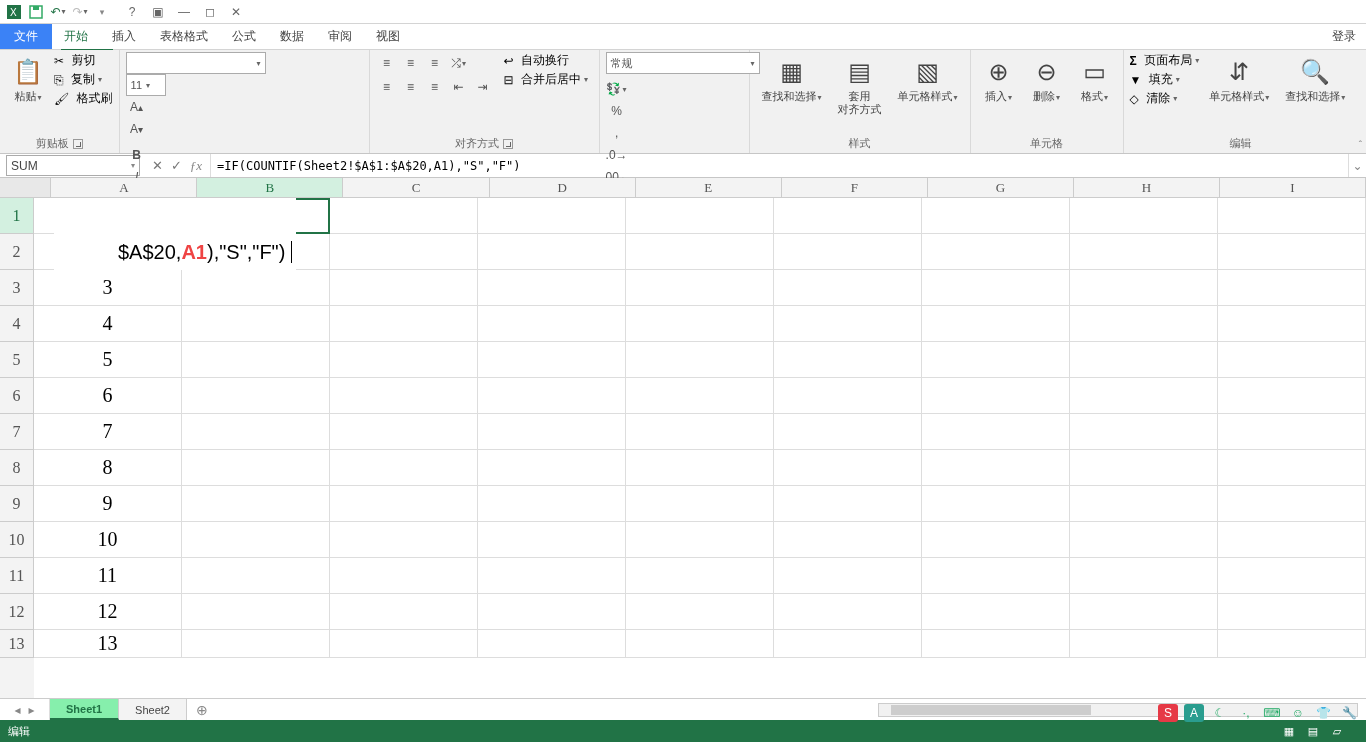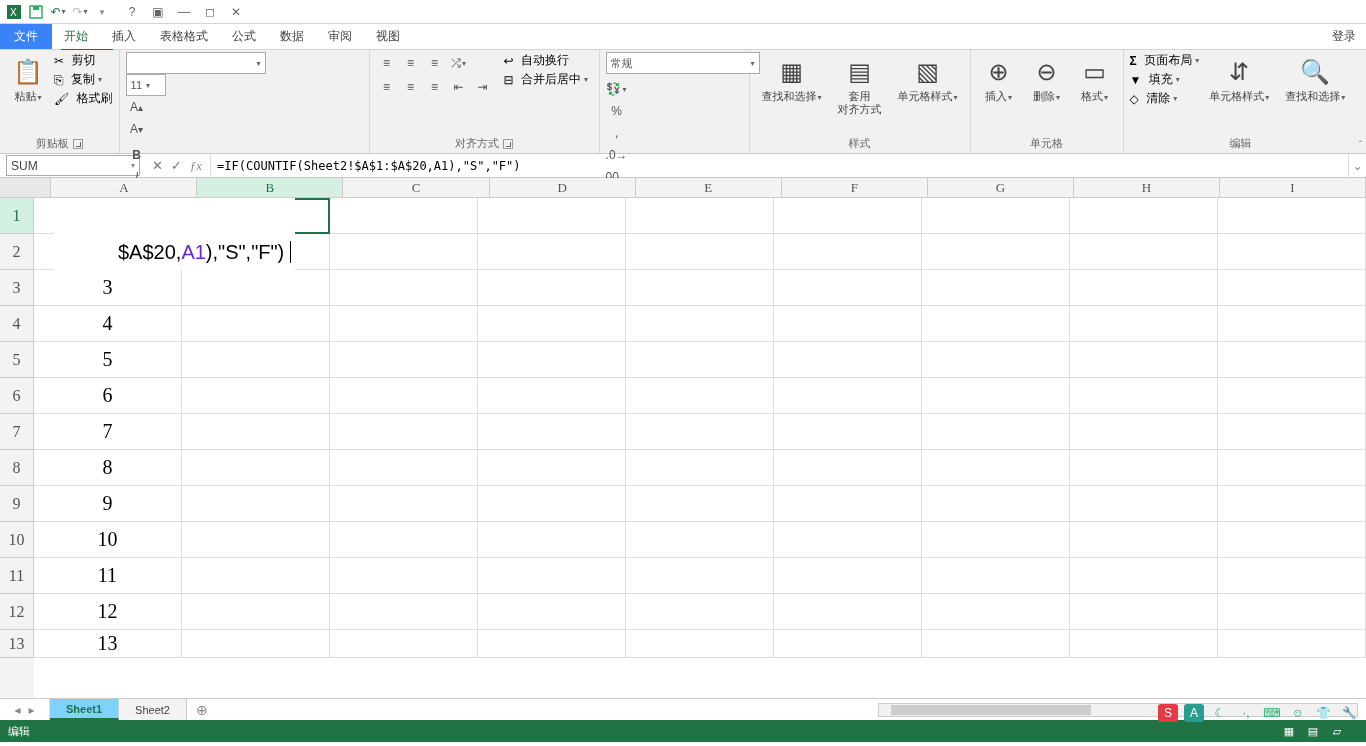--- a/index.html
+++ b/index.html
@@ -63,29 +63,29 @@
 .row-h.sel { background: #d3f0e0; color: #217346; }
 
 .cells { flex: 1; position: relative; }
 .cell-row { display: flex; height: 36px; }
 .cell { border-right: 1px solid #ddd; border-bottom: 1px solid #ddd; font-size: 20px; font-family: "Times New Roman", serif; display: flex; align-items: center; justify-content: center; color: #000; }
 
 
 .active-outline { position: absolute; border: 2px solid #217346; pointer-events: none; }
 .formula-overlay { position: absolute; font-family: "Times New Roman", serif; font-size: 20px; color: #000; background: #fff; padding: 0 4px; line-height: 36px; white-space: nowrap; }
 .formula-overlay .p1 { color: #000; }
-.formula-overlay .ref { color: #6d28d9; }
+.formula-overlay .ref { color: #ef4444; font-weight: bold; }
 .formula-overlay .caret { border-right: 1px solid #000; animation: blink 1s infinite; }
 @keyframes blink { 50% { border-color: transparent; } }
 
 
 .sheet-tabs { height: 22px; background: #fff; border-top: 1px solid #ccc; display: flex; align-items: stretch; }
 .nav-arrows { width: 50px; display: flex; align-items: center; justify-content: center; gap: 8px; color: #888; border-right: 1px solid #ddd; }
 .sheet-tab { padding: 0 16px; display: flex; align-items: center; border-right: 1px solid #ccc; font-size: 11px; color: #444; cursor: pointer; background: #f3f3f3; }
-.sheet-tab.active { background: #7dd3fc; border-bottom: 2px solid #217346; font-weight: bold; color: #217346; }
+.sheet-tab.active { background: #86efac; border-bottom: 2px solid #217346; font-weight: bold; color: #217346; }
 .new-sheet { width: 30px; display: flex; align-items: center; justify-content: center; color: #888; cursor: pointer; font-size: 14px; }
 .hscroll-area { flex: 1; display: flex; align-items: center; justify-content: flex-end; padding: 0 8px; }
 .hscroll { width: 480px; height: 14px; background: #f1f1f1; border: 1px solid #ccc; position: relative; }
 .hscroll .thumb { position: absolute; left: 12px; top: 1px; width: 200px; height: 10px; background: #cdcdcd; }
 
 
 .statusbar { height: 22px; background: #217346; color: #fff; display: flex; align-items: center; font-size: 11px; padding: 0 8px; }
 .statusbar .left { flex: 1; }
 .view-btns { display: flex; gap: 2px; margin-right: 10px; }
 .view-btns span { width: 22px; height: 18px; display: flex; align-items: center; justify-content: center; cursor: pointer; }

